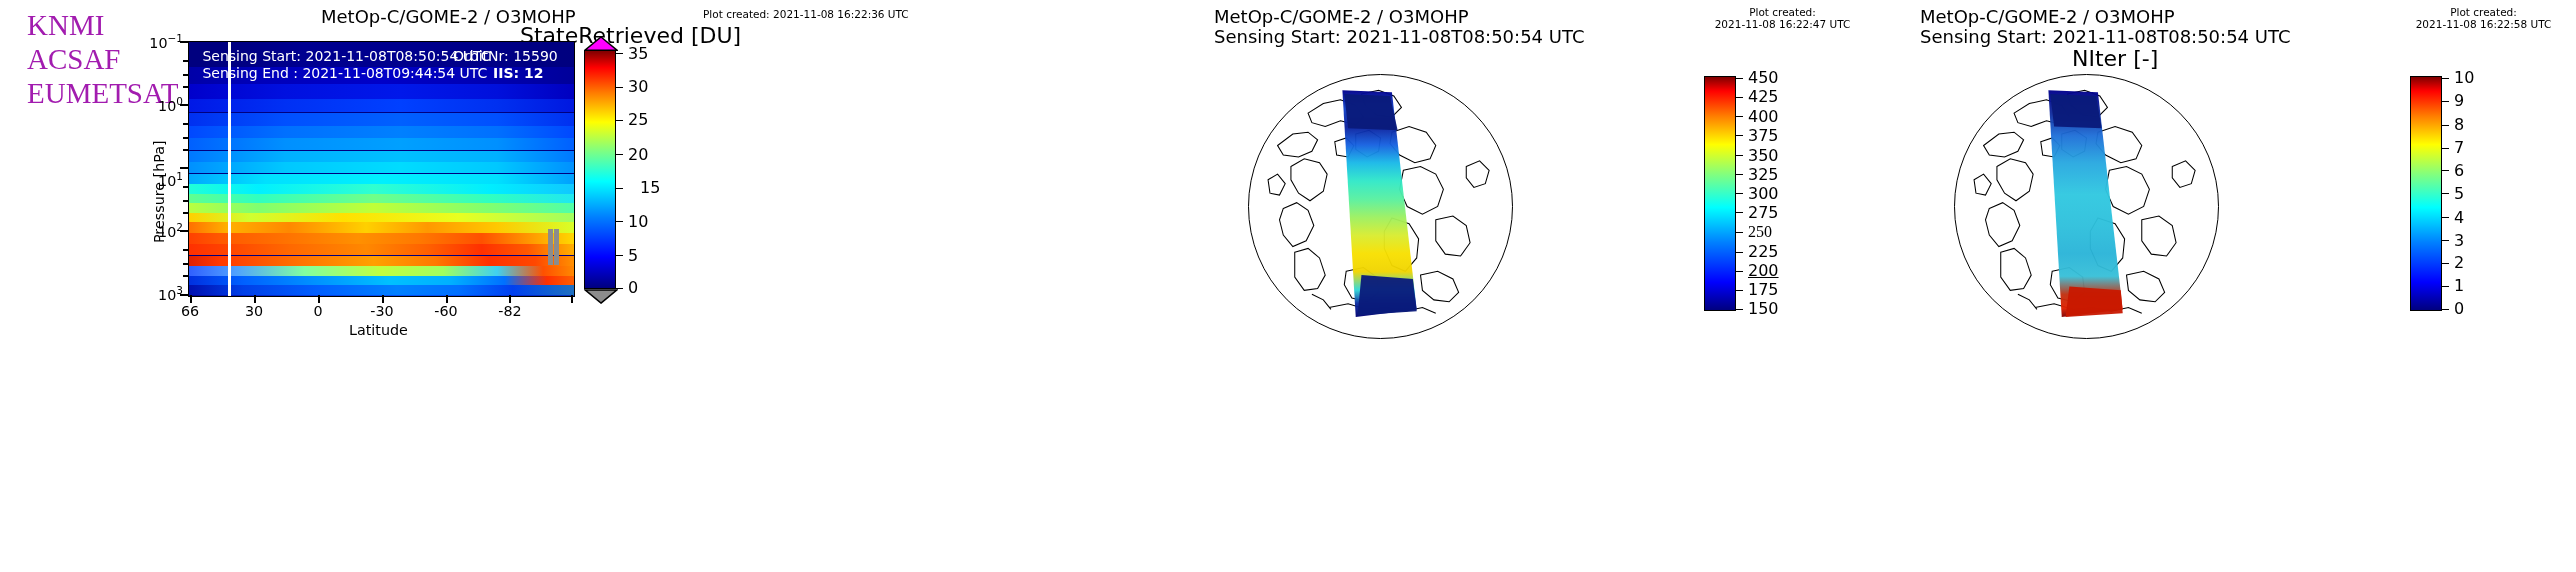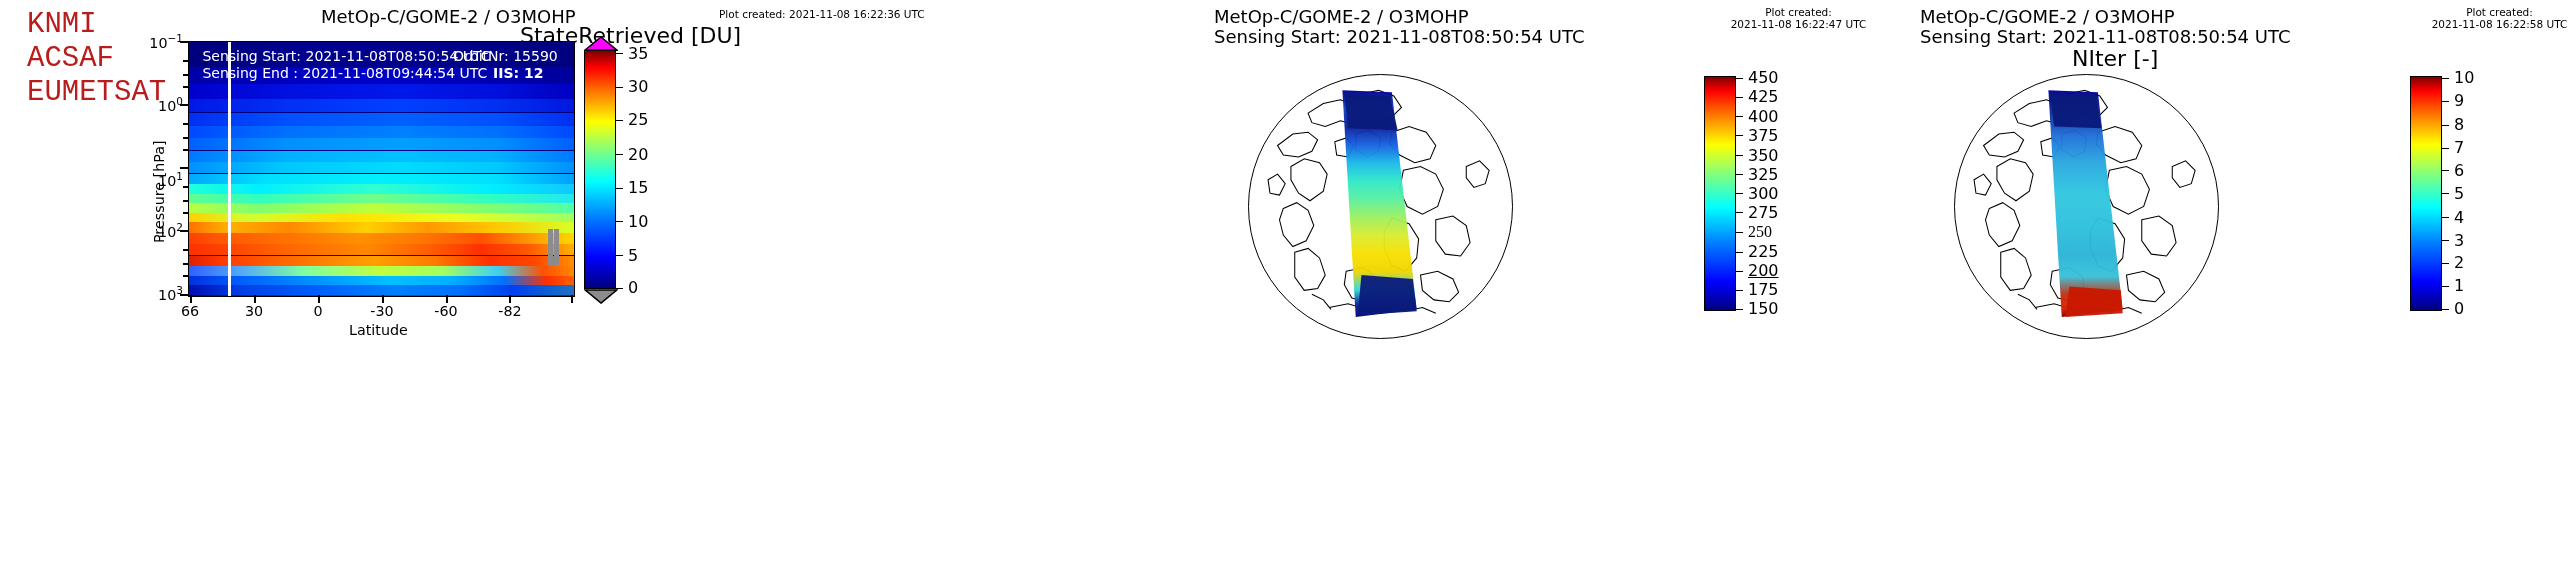--- a/index.html
+++ b/index.html
@@ -1,26 +1,26 @@
 <!DOCTYPE html>
 <html><head>
 <meta charset="utf-8">
 <style>
   html,body{margin:0;padding:0;background:#fff;}
   body{width:2576px;height:572px;font-family:"DejaVu Sans",sans-serif;overflow:hidden;}
   #root{position:relative;width:2576px;height:572px;background:#fff;}
 
-  .logo{position:absolute;left:27px;top:7.6px;color:#b91c1c;font-size:29px;line-height:34px;font-family:Liberation Mono, monospace;}
+  .logo{position:absolute;left:27px;top:7.6px;color:#a21caf;font-size:29px;line-height:34px;font-family:Liberation Serif, serif;}
   .logo div{white-space:nowrap;}
 
   .panel{position:absolute;top:0;height:572px;}
   .ttl{position:absolute;white-space:nowrap;font-size:18px;color:#000;}
   .sub{position:absolute;white-space:nowrap;font-size:18px;color:#000;}
   .big{position:absolute;white-space:nowrap;font-size:22px;color:#000;}
-  .created{position:absolute;white-space:nowrap;font-size:10.5px;color:#000;text-align:center;line-height:12.4px;margin-left:16px;}
+  .created{position:absolute;white-space:nowrap;font-size:10.5px;color:#000;text-align:center;line-height:12.4px;}
 
   
   .ax1{position:absolute;left:188px;top:41px;width:385px;height:254px;border:1.5px solid #000;overflow:hidden;background:#00007f;}
   .curtain{position:absolute;inset:0;}
   .crow{position:absolute;left:0;width:100%;}
   .wline{position:absolute;top:0;bottom:0;width:2.9px;background:#fff;left:39px;}
   .greybox{position:absolute;background:#8c8c8c;}
   .annot{position:absolute;color:#fff;font-size:14px;white-space:nowrap;font-family:"DejaVu Sans",sans-serif;}
 
   .ytick{position:absolute;right:0;font-size:14.3px;color:#000;white-space:nowrap;text-align:right;}
@@ -155,21 +155,21 @@
       <div class="cbtickmark" style="left:32px;top:118px;"></div>
       <div class="cbtickmark" style="left:32px;top:152px;"></div>
       <div class="cbtickmark" style="left:32px;top:185px;"></div>
       <div class="cbtickmark" style="left:32px;top:219px;"></div>
       <div class="cbtickmark" style="left:32px;top:252px;"></div>
 
       <div class="cbtick" style="left:44px;top:7.6px;">35</div>
       <div class="cbtick" style="left:44px;top:41px;">30</div>
       <div class="cbtick" style="left:44px;top:74px;">25</div>
       <div class="cbtick" style="left:44px;top:109px;">20</div>
-      <div class="cbtick" style="left:44px;top:142px;">15</div>
+      <div class="cbtick" style="left:56px;top:142px;">15</div>
       <div class="cbtick" style="left:44px;top:176px;">10</div>
       <div class="cbtick" style="left:44px;top:210px;">5</div>
       <div class="cbtick" style="left:44px;top:242px;">0</div>
     </div>
   </div>
 
   <div class="panel" style="left:1174px;width:706px;">
     <div class="ttl" style="left:40px;top:5.7px;">MetOp-C/GOME-2 / O3MOHP</div>
     <div class="sub" style="left:40px;top:26px;">Sensing Start: 2021-11-08T08:50:54 UTC</div>
     <div class="created" style="left:525px;top:5.7px;width:167px;">

